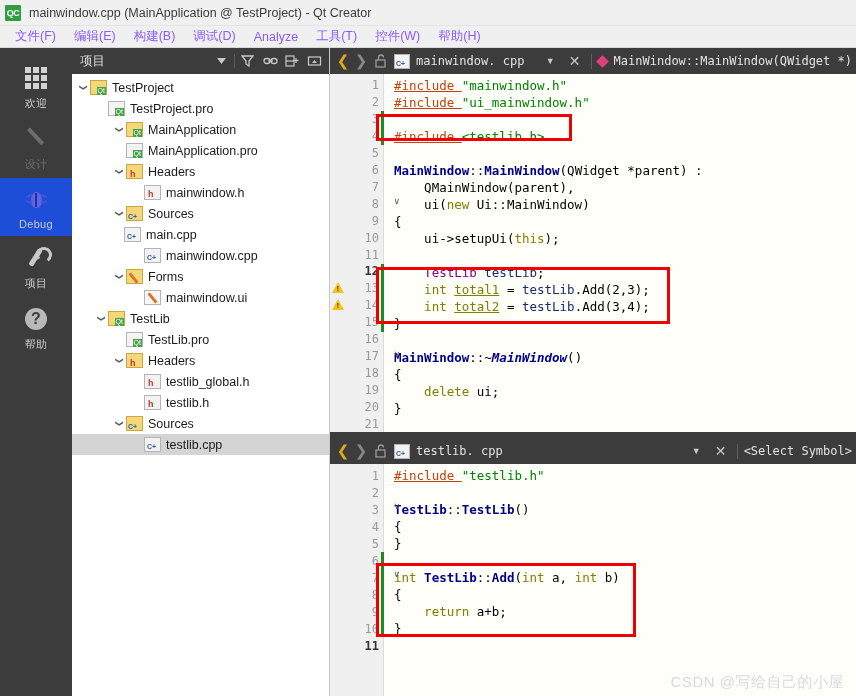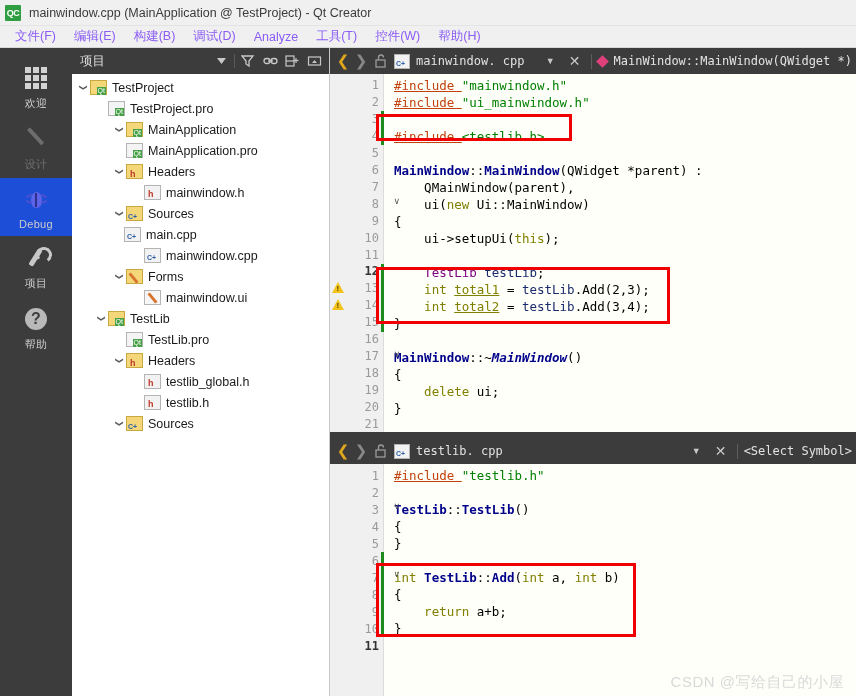--- a/index.html
+++ b/index.html
@@ -396,20 +396,25 @@
           <div class="node" style="padding-left: 58px;">
             <span class="arrow"></span>
             <span class="fileicon i-hfile"></span>
             <span class="label">testlib.h</span>
           </div>
           <div class="node" style="padding-left: 40px;">
             <span class="arrow" style="transform: rotate(90deg); display: inline-block; font-size: 8px;">❯</span>
             <span class="fileicon i-cppfolder"></span>
             <span class="label">Sources</span>
           </div>
+          <div class="node sel" style="padding-left: 58px;">
+            <span class="arrow"></span>
+            <span class="fileicon i-cppfile"></span>
+            <span class="label">testlib.cpp</span>
+          </div>
         </div>
     </div>
 
     <div class="editors">
 
       <div class="editor top">
         <div class="ed-header">
           <div class="navbtn back">❮</div>
           <div class="navbtn fwd">❯</div>
           <div class="lockbtn">

